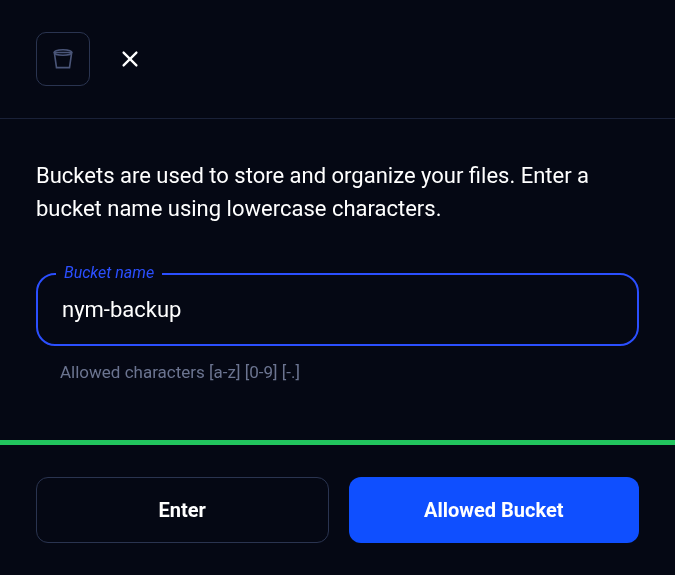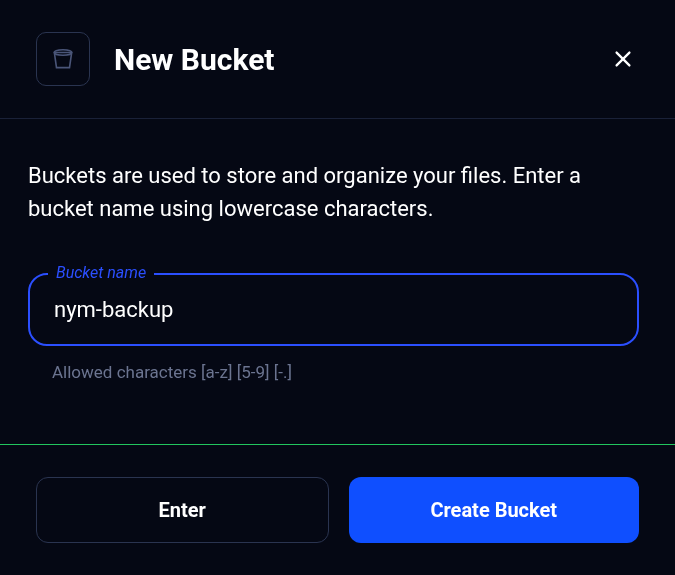--- a/index.html
+++ b/index.html
@@ -54,23 +54,23 @@
       align-items: center;
       justify-content: center;
       width: 32px;
       height: 32px;
     }
     .close-btn svg {
       width: 22px;
       height: 22px;
     }
     .dialog-body {
-      padding: 40px 36px 24px 28px;
+      padding: 40px 36px 24px 36px;
       flex: 1;
-      border-bottom: 1px solid #22c55e;
+      border-bottom: 5px solid #22c55e;
     }
     .description {
       color: #ffffff;
       font-size: 22px;
       line-height: 1.5;
       margin-bottom: 48px;
     }
     .input-wrapper {
       position: relative;
       margin-bottom: 16px;
@@ -131,36 +131,35 @@
 <body>
 
 <div class="dialog">
   <div class="dialog-header">
     <div class="header-icon-box">
       <svg viewBox="0 0 24 24" fill="none" stroke="#4a5578" stroke-width="1.5">
         <path d="M4 6 L6 20 L18 20 L20 6 Z"></path>
         <ellipse cx="12" cy="6" rx="8" ry="2.5"></ellipse>
       </svg>
     </div>
-    <div class="dialog-title">New Bucket</div>
     <div class="close-btn">
       <svg viewBox="0 0 24 24" fill="none" stroke="#ffffff" stroke-width="2.5" stroke-linecap="round">
         <line x1="5" y1="5" x2="19" y2="19"></line>
         <line x1="19" y1="5" x2="5" y2="19"></line>
       </svg>
     </div>
   </div>
 
   <div class="dialog-body">
     <div class="description">Buckets are used to store and organize your files. Enter a bucket name using lowercase characters.</div>
 
     <div class="input-wrapper">
       <div class="input-label">Bucket name</div>
       <input type="text" class="bucket-input" value="nym-backup" style="">
     </div>
-    <div class="help-text">Allowed characters [a-z] [5-9] [-.]</div>
+    <div class="help-text">Allowed characters [a-z] [0-9] [-.]</div>
   </div>
 
   <div class="dialog-footer">
     <button class="btn btn-cancel">Enter</button>
-    <button class="btn btn-primary">Create Bucket</button>
+    <button class="btn btn-primary">Allowed Bucket</button>
   </div>
 </div>
 
 </body></html>

